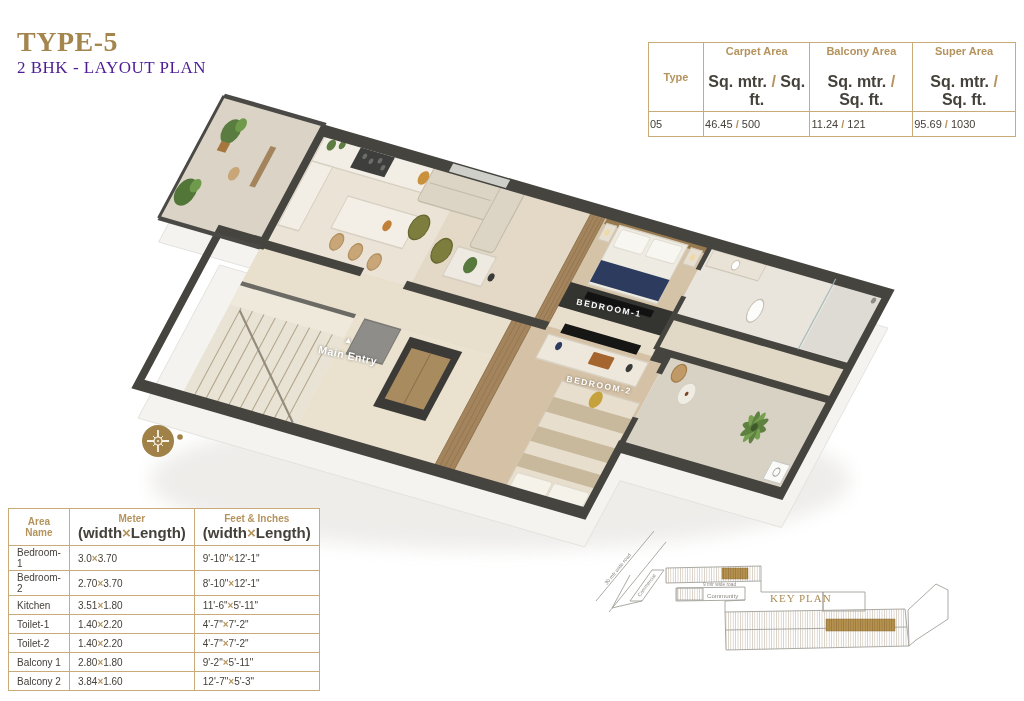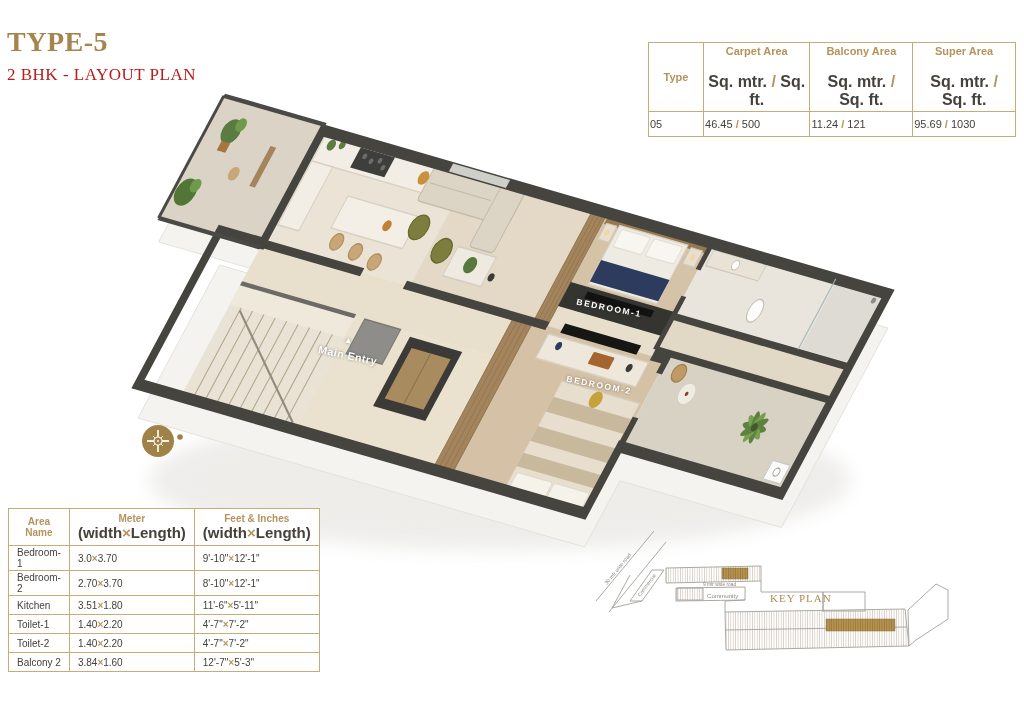--- a/index.html
+++ b/index.html
@@ -1,23 +1,23 @@
 <!DOCTYPE html>
 <html><head>
 <meta charset="utf-8">
 <style>
   html,body{margin:0;padding:0;background:#ffffff;}
   .page{position:relative;width:1024px;height:701px;background:#ffffff;overflow:hidden;
         font-family:"Liberation Sans",sans-serif;}
   
-  .title-block{position:absolute;left:7px;top:28px;}
+  .title-block{position:absolute;left:17px;top:28px;}
   .title-main{font-family:"Liberation Serif",serif;font-size:28px;font-weight:700;
               color:#a5854e;letter-spacing:.5px;line-height:1.0;}
   .title-sub{font-family:"Liberation Serif",serif;font-size:17px;font-weight:400;
-             color:#b91c1c;letter-spacing:.5px;margin-top:9px;}
+             color:#4c1d95;letter-spacing:.5px;margin-top:2px;}
   
   table{border-collapse:collapse;}
   .gold-table{position:absolute;background:#fff;}
   .gold-table th,.gold-table td{border:1px solid #c9ab79;}
   #area-table{left:648px;top:42px;width:368px;}
   #area-table th{height:36px;padding:2px 4px;text-align:center;vertical-align:middle;}
   #area-table td{height:22px;font-size:11px;color:#45413b;}
   #area-table .th-title{font-size:11px;font-weight:700;color:#b5935d;}
   #area-table .th-sub{font-size:16px;font-weight:700;color:#45413b;margin-top:16px;}
   #dim-table{left:8px;top:508px;width:282px;}
@@ -310,20 +310,25 @@
             <td>Toilet-1</td>
             <td>1.40<span class="g">×</span>2.20</td>
             <td>4'-7"<span class="g">×</span>7'-2"</td>
           </tr>
         <tr>
             <td>Toilet-2</td>
             <td>1.40<span class="g">×</span>2.20</td>
             <td>4'-7"<span class="g">×</span>7'-2"</td>
           </tr>
         <tr>
+            <td>Balcony 1</td>
+            <td>2.80<span class="g">×</span>1.80</td>
+            <td>9'-2"<span class="g">×</span>5'-11"</td>
+          </tr>
+        <tr>
             <td>Balcony 2</td>
             <td>3.84<span class="g">×</span>1.60</td>
             <td>12'-7"<span class="g">×</span>5'-3"</td>
           </tr>
       </tbody>
     </table>
 
   <div class="plan-label" id="lbl-entry-arrow">▲</div>
   <div class="plan-label" id="lbl-main-entry">Main Entry</div>
   <div class="plan-label" id="lbl-bedroom1">BEDROOM-1</div>

